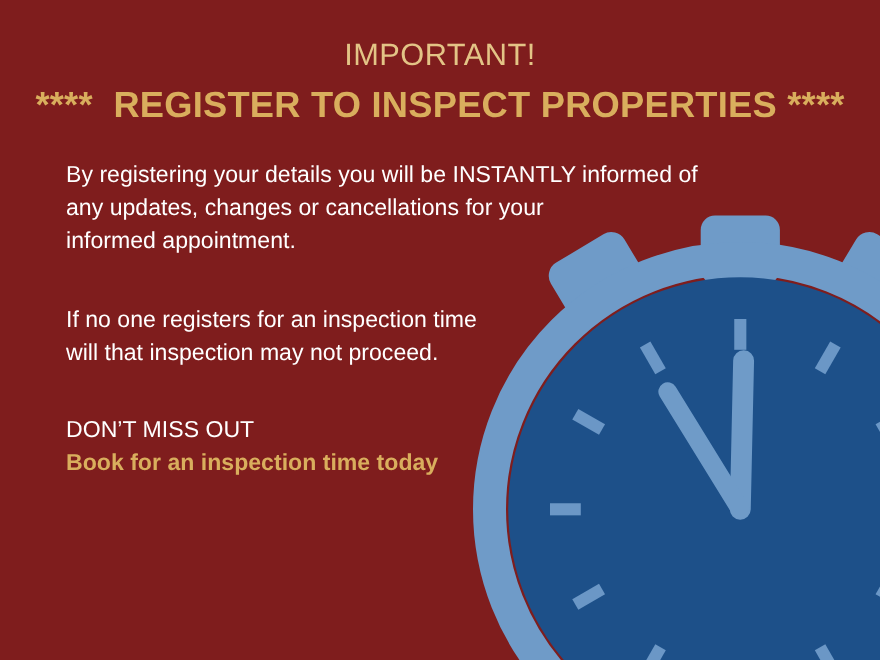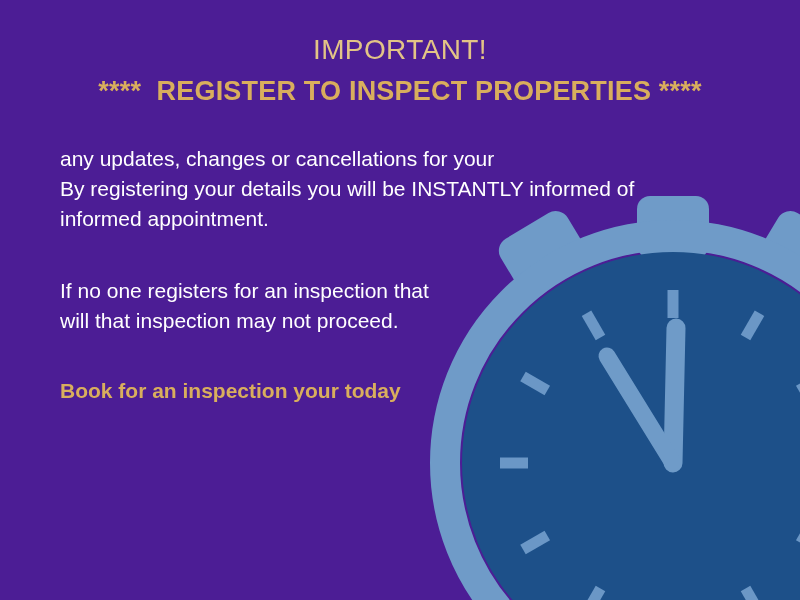--- a/index.html
+++ b/index.html
@@ -6,21 +6,21 @@
     margin: 0;
     padding: 0;
   }
   body {
     font-family: "Liberation Sans", sans-serif;
   }
   #slide {
     position: relative;
     width: 800px;
     height: 600px;
-    background: #4c1d95;
+    background: #7f1d1d;
     overflow: hidden;
   }
   #clock-graphic {
     position: absolute;
     left: 0;
     top: 0;
     width: 800px;
     height: 600px;
     pointer-events: none;
   }
@@ -40,21 +40,21 @@
   }
   .title-main {
     font-size: 28px;
     font-weight: normal;
     color: #e3c486;
     letter-spacing: 0.4px;
     line-height: 1.25;
     margin: 0;
   }
   .title-sub {
-    font-size: 27px;
+    font-size: 33px;
     font-weight: bold;
     color: #d9ae5d;
     letter-spacing: 0.2px;
     line-height: 1.3;
     margin: 7px 0 0 0;
     white-space: pre;
   }
   .body-block {
     position: absolute;
     left: 60px;
@@ -148,33 +148,34 @@
   <div id="content">
 
     <div class="heading-block">
       <p class="title-main">IMPORTANT!</p>
       <p class="title-sub">****  REGISTER TO INSPECT PROPERTIES ****</p>
     </div>
 
     <div class="body-block">
 
       <p class="para">
+        <span class="para-line">By registering your details  you will be INSTANTLY informed of</span>
         <span class="para-line">any updates, changes or cancellations for your</span>
-        <span class="para-line">By registering your details  you will be INSTANTLY informed of</span>
         <span class="para-line">informed appointment.</span>
       </p>
 
       <div class="para-gap-1"></div>
 
       <p class="para">
-        <span class="para-line">If no one registers for an inspection that</span>
+        <span class="para-line">If no one registers for an inspection time</span>
         <span class="para-line">will that inspection may not proceed.</span>
       </p>
 
       <div class="para-gap-2"></div>
 
       <div>
-        <p class="cta-gold">Book for an inspection your today</p>
+        <p class="cta-white">DON’T MISS OUT</p>
+        <p class="cta-gold">Book for an inspection time today</p>
       </div>
 
     </div>
   </div>
 </div>
 
 </body></html>

